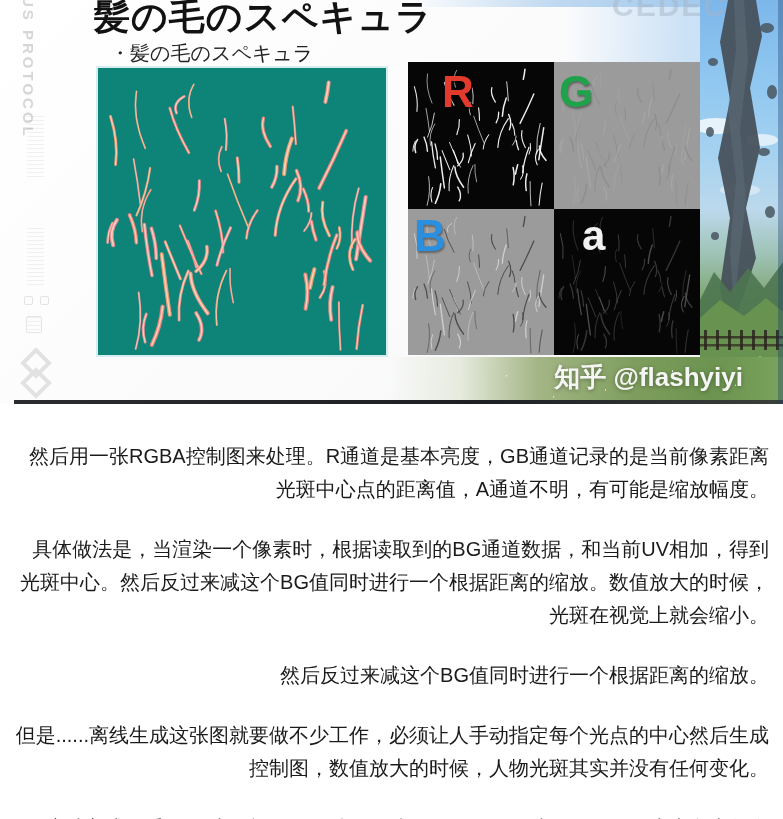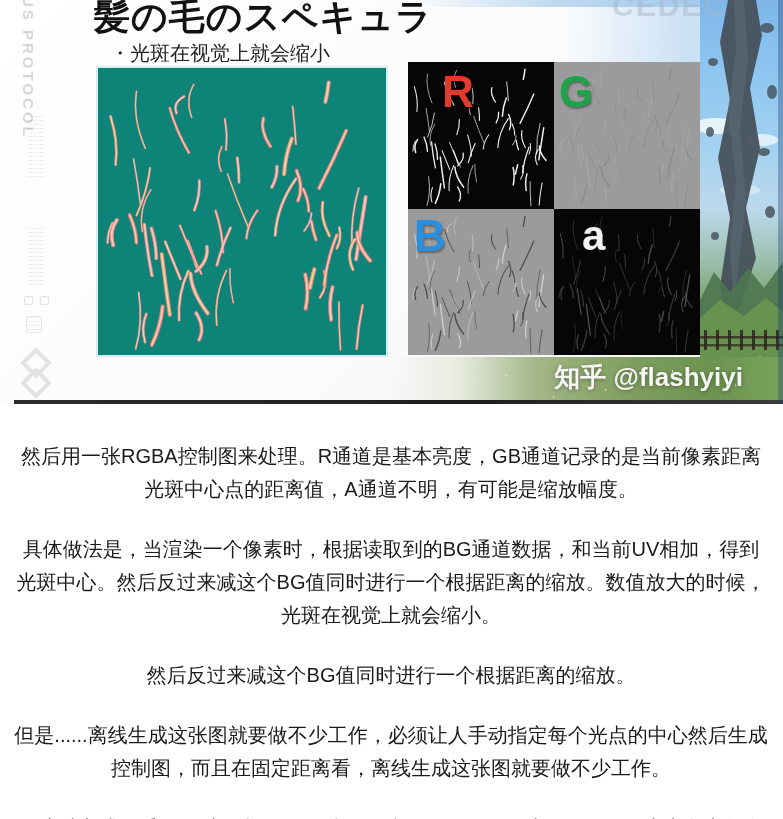--- a/index.html
+++ b/index.html
@@ -124,21 +124,21 @@
     font-size:26px; font-weight:600; color:#f5f5f3;
     text-shadow: 0 1px 4px rgba(0,0,0,0.35);
     white-space:nowrap;
     text-align:right;
   }
 
   
   .article { padding:36px 14px 10px 13px; background:#ffffff; }
   .article p {
     font-size:20px; line-height:33px; color:#1b1b1b;
-    margin:0 0 27px 0; text-align:center;
+    margin:0 0 27px 0; text-align:right;
   }
   .article p:last-child { margin-bottom:10px; }
 </style>
 </head>
 <body>
 
 <div class="page">
 
   <figure class="hero">
 
@@ -192,21 +192,21 @@
     <div class="wm-lines b"></div>
     <div class="wm-dot a"></div>
     <div class="wm-dot b"></div>
     <div class="wm-stamp"></div>
     <svg class="wm-chevron" width="38" height="52" viewBox="0 0 38 52">
       <path d="M19 2 L32 15 L19 28 L6 15 Z" fill="none" stroke="#e2e2e2" stroke-width="4"></path>
       <path d="M19 22 L32 35 L19 48 L6 35 Z" fill="none" stroke="#e2e2e2" stroke-width="4"></path>
     </svg>
 
     <h1 class="slide-title">髪の毛のスペキュラ</h1>
-    <div class="slide-bullet">・光斑在视觉上就会缩小</div>
+    <div class="slide-bullet">・髪の毛のスペキュラ</div>
 
     <div class="specular">
       <svg viewBox="0 0 288 287" preserveAspectRatio="none">
           <path d="M205.3,121.0 Q210.8,132.7 210.7,143.3" fill="none" stroke="#f2837c" stroke-width="3.0539452272001655" stroke-linecap="round" opacity="0.95"></path>
           <path d="M205.3,121.0 Q210.8,132.7 210.7,143.3" fill="none" stroke="#ffdcc2" stroke-width="1.2215780908800662" stroke-linecap="round" opacity="0.85"></path>
           <path d="M207.3,206.5 Q211.3,224.4 207.6,240.7" fill="none" stroke="#f2837c" stroke-width="4.00084471385926" stroke-linecap="round" opacity="0.95"></path>
           <path d="M207.3,206.5 Q211.3,224.4 207.6,240.7" fill="none" stroke="#ffdcc2" stroke-width="1.6003378855437043" stroke-linecap="round" opacity="0.85"></path>
           <path d="M240.9,234.2 Q240.7,257.8 242.5,281.8" fill="none" stroke="#f2837c" stroke-width="2.0656203315593302" stroke-linecap="round" opacity="0.95"></path>
           <path d="M240.9,234.2 Q240.7,257.8 242.5,281.8" fill="none" stroke="#ffdcc2" stroke-width="0.8262481326237321" stroke-linecap="round" opacity="0.85"></path>
           <path d="M159.4,142.5 Q149.7,155.5 148.4,170.3" fill="none" stroke="#f2837c" stroke-width="2.659358176868409" stroke-linecap="round" opacity="0.95"></path>
@@ -590,17 +590,17 @@
     <div class="grass-strip"></div>
     <div class="zhihu-wm">知乎 @flashyiyi</div>
     <div class="hero-bottom-border"></div>
     <div class="right-edge"></div>
   </figure>
 
   <section class="article">
     <p>然后用一张RGBA控制图来处理。R通道是基本亮度，GB通道记录的是当前像素距离光斑中心点的距离值，A通道不明，有可能是缩放幅度。</p>
     <p>具体做法是，当渲染一个像素时，根据读取到的BG通道数据，和当前UV相加，得到光斑中心。然后反过来减这个BG值同时进行一个根据距离的缩放。数值放大的时候，光斑在视觉上就会缩小。</p>
     <p>然后反过来减这个BG值同时进行一个根据距离的缩放。</p>
-    <p>但是......离线生成这张图就要做不少工作，必须让人手动指定每个光点的中心然后生成控制图，而且在固定距离看，离线生成这张图就要做不少工作。</p>
+    <p>但是......离线生成这张图就要做不少工作，必须让人手动指定每个光点的中心然后生成控制图，数值放大的时候，人物光斑其实并没有任何变化。</p>
     <p>但这种方式似乎是可以做和Normal挂钩的缩放的。一般做法不行，是因为光斑上每个像素点的Normal是不同的，根据Normal缩放的程度就不同，会导致光斑扭曲。但它这个方案，每个点都可以找到一个共同的中心点，只要使用这个中心点的Normal......</p>
   </section>
 
 </div>
 
 </body></html>

